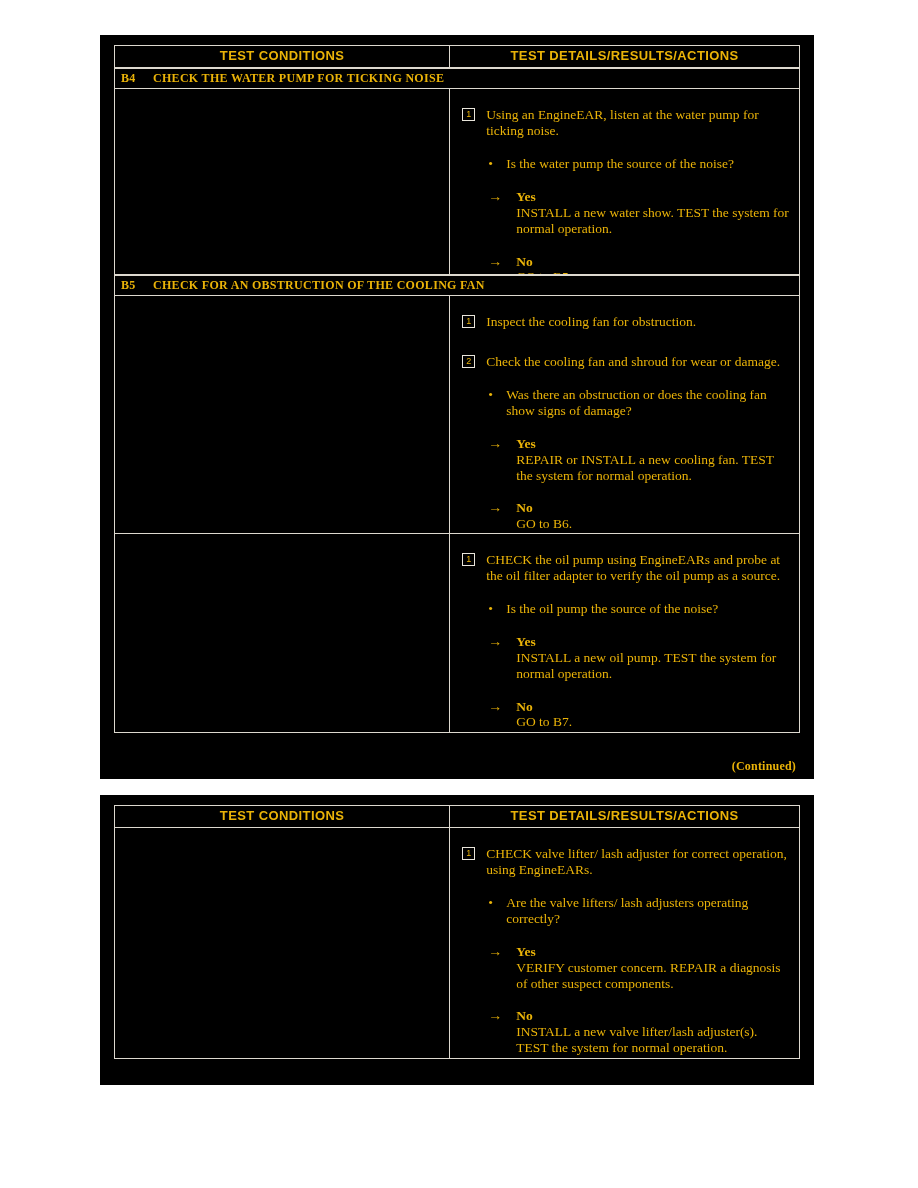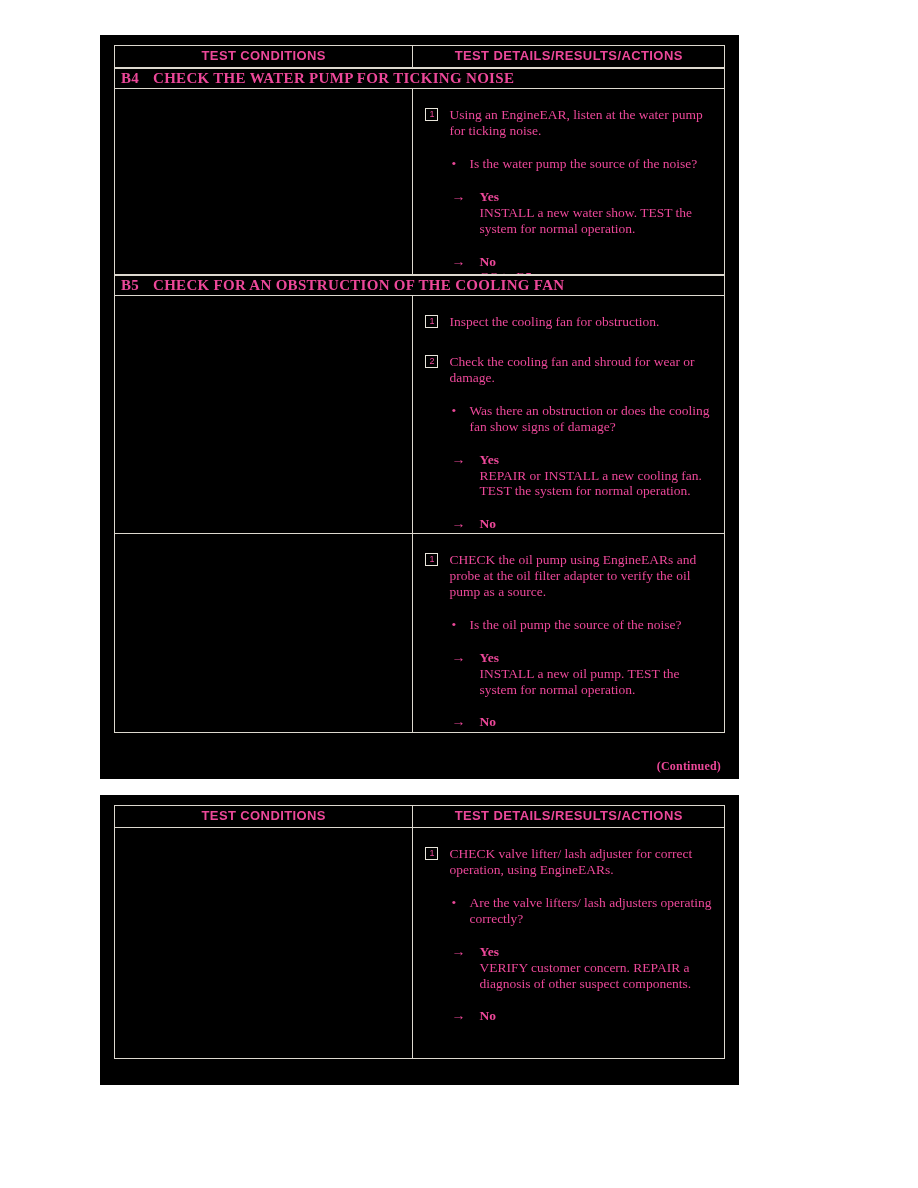--- a/index.html
+++ b/index.html
@@ -1,35 +1,35 @@
 <!DOCTYPE html>
 <html><head>
 <meta charset="utf-8">
 <style>
   * { margin:0; padding:0; box-sizing:border-box; }
   html,body { width:918px; height:1188px; background:#ffffff; position:relative;
               font-family:"Liberation Serif", serif; }
-  .block { position:absolute; left:100px; width:639px; background:#000000; color:#ec4899; }
+  .block { position:absolute; left:100px; width:714px; background:#000000; color:#eab308; }
   #block1 { top:35px;  height:744px; }
   #block2 { top:795px; height:290px; }
 
   .ptable { position:absolute; left:14px; right:14px; top:10px;
             border:1px solid #ddd9cf; display:flex; flex-direction:column; }
 
   .row { display:flex; }
   .header-row { height:22px; border-bottom:1px solid #ddd9cf;
                 font-family:"Liberation Sans", sans-serif; font-weight:bold;
                 font-size:13px; letter-spacing:0.4px; align-items:center; }
   .cell { height:100%; }
   .cond { width:49%; border-right:1px solid #ddd9cf; }
   .det  { width:51%; }
   .head { text-align:center; line-height:20px; }
 
   .section-row { display:block; height:21px; border-bottom:1px solid #ddd9cf;
-                 border-top:1px solid #ddd9cf; font-weight:bold; font-size:15px;
+                 border-top:1px solid #ddd9cf; font-weight:bold; font-size:12px;
                  line-height:19px; letter-spacing:0.3px; white-space:nowrap; overflow:hidden; }
   .sec-id { display:inline-block; padding-left:6px; width:38px; }
   .sec-title { display:inline-block; }
 
   .body-row { overflow:hidden; }
   .body-row .det { padding:18px 10px 6px 12px; font-size:13.5px; line-height:1.18; }
   .b4 { height:186px; }
   .b5 { height:238px; }
   .b6 { height:198px; border-bottom:none; }
   .b7 { height:230px; border-bottom:none; }
@@ -185,19 +185,20 @@
           <span class="arrow">→</span>
           <div class="res-body">
             <div class="res-label">Yes</div>
             <div class="res-action">VERIFY customer concern. REPAIR a diagnosis of other suspect components.</div>
           </div>
         </div>
         <div class="result">
           <span class="arrow">→</span>
           <div class="res-body">
             <div class="res-label">No</div>
+            <div class="res-action">INSTALL a new valve lifter/lash adjuster(s). TEST the system for normal operation.</div>
           </div>
         </div>
       </div>
     </div>
 
   </div>
 </div>
 
 </body></html>

